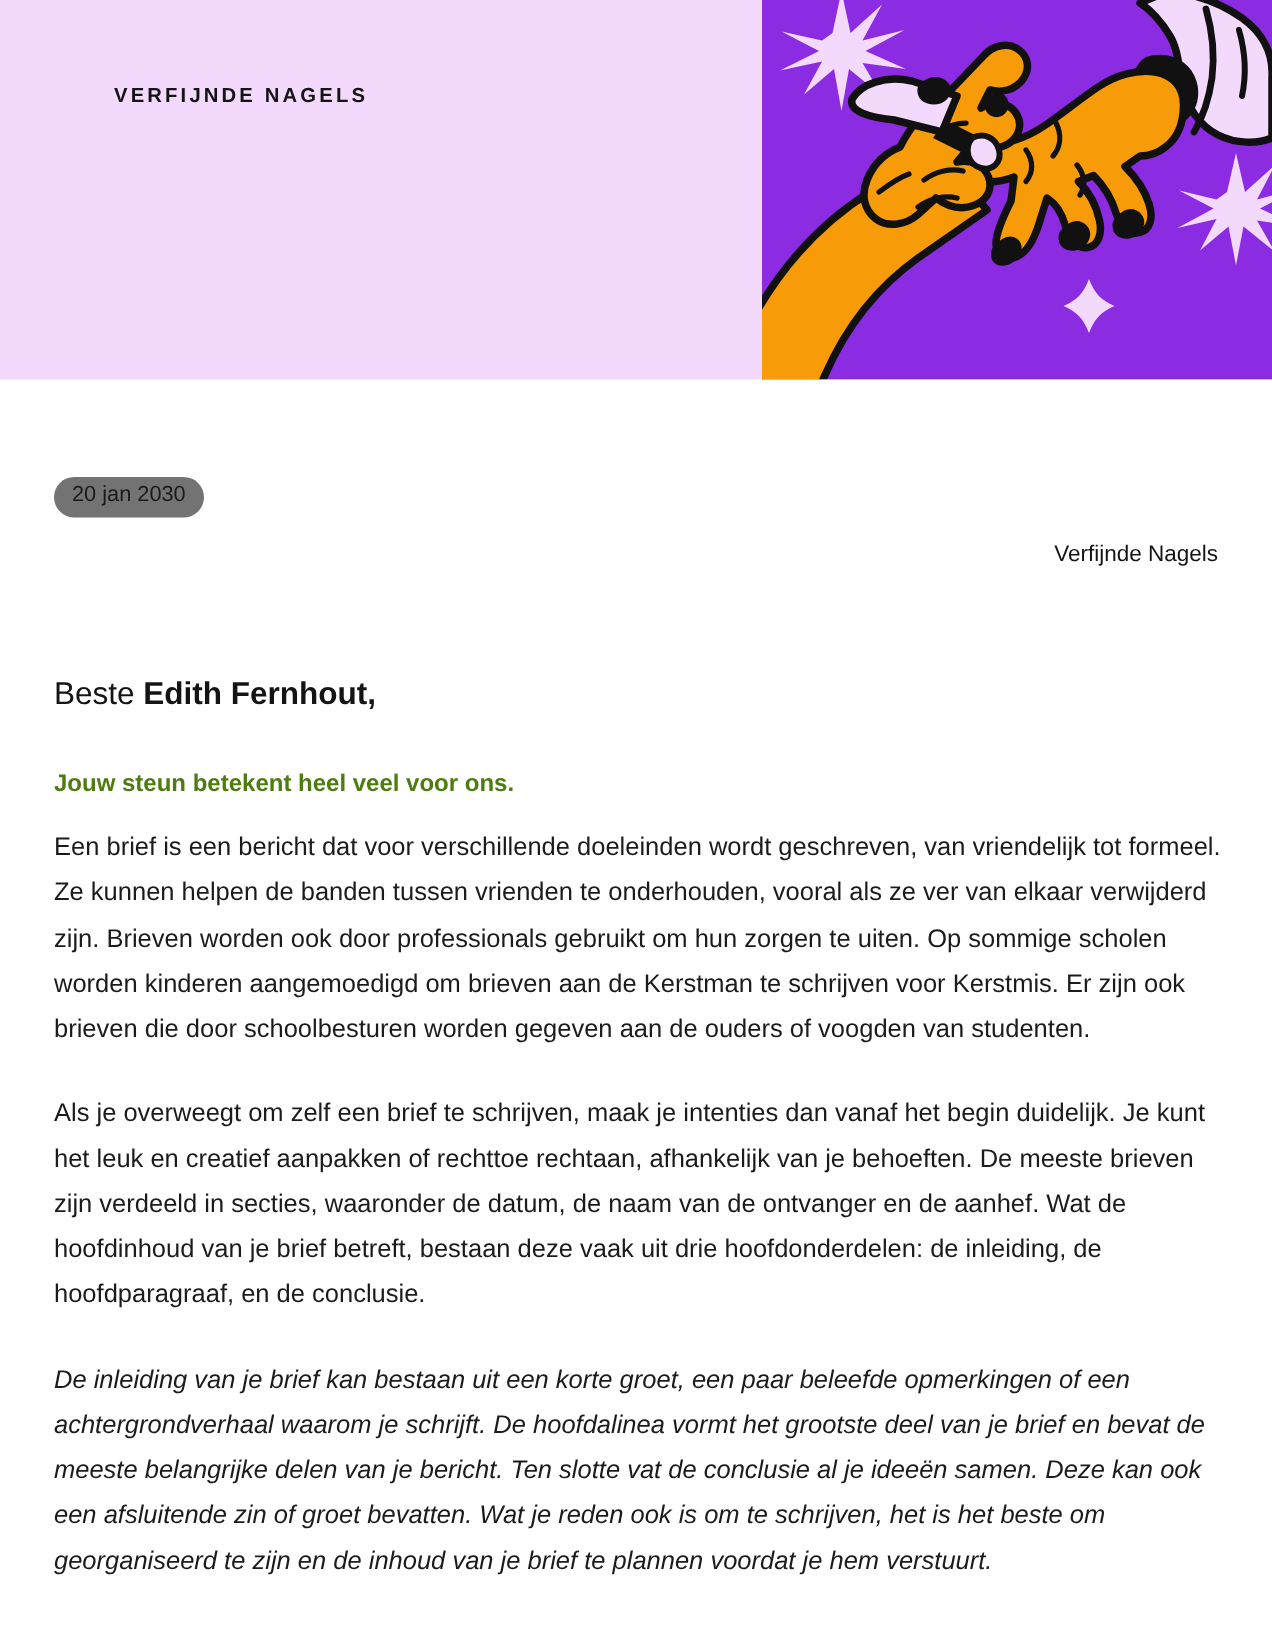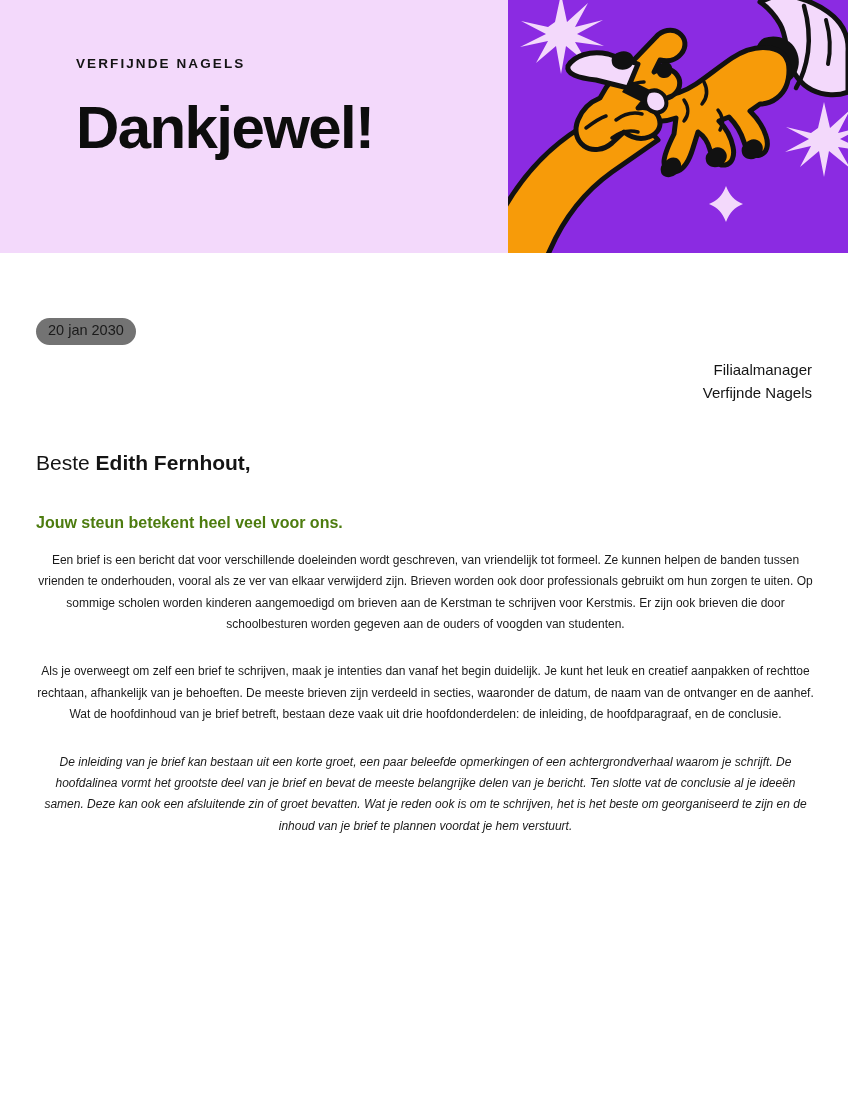--- a/index.html
+++ b/index.html
@@ -120,39 +120,38 @@
     line-height: 1.4;
   }
 
   .paragraphs {
     position: absolute;
     left: 36px;
     top: 297px;
     width: 779px;
   }
   .paragraphs p {
-    font-size: 12px;
+    font-size: 17px;
     line-height: 1.78;
     color: #1b1b1b;
     margin: 0 0 26px 0;
-    text-align: center;
+    text-align: left;
   }
   .paragraphs p:last-child {
     margin-bottom: 12px;
     font-style: italic;
   }
 </style>
 </head>
 <body>
 
 <div class="header">
 
   <div class="header-text">
     <p class="eyebrow">VERFIJNDE NAGELS</p>
-    <h1 class="headline">Dankjewel!</h1>
   </div>
 
   <div class="illustration">
     <svg viewBox="0 0 340 253" xmlns="http://www.w3.org/2000/svg">
 
       <rect x="0" y="0" width="340" height="253" fill="#8b2be2"></rect>
 
       <g>
         <path d="M47 22 L53 -6 L59 22 L80 3 L67 27 L95 20 L69 34 L96 46 L67 42 L80 64 L58 46 L53 74 L48 46 L28 63 L40 41 L12 47 L38 34 L13 21 L40 27 Z" fill="#f3d9fb"></path>
       </g>
@@ -249,21 +248,20 @@
       </g>
     </svg>
   </div>
 </div>
 
 <div class="letter">
 
   <div class="date-badge">20 jan 2030</div>
 
   <div class="signature">
-    <div>Filiaalmanager</div>
     <div>Verfijnde Nagels</div>
   </div>
 
   <div class="salutation">
     <span>Beste </span><span class="recipient">Edith Fernhout,</span>
   </div>
 
   <div class="subject">Jouw steun betekent heel veel voor ons.</div>
 
   <div class="paragraphs">

